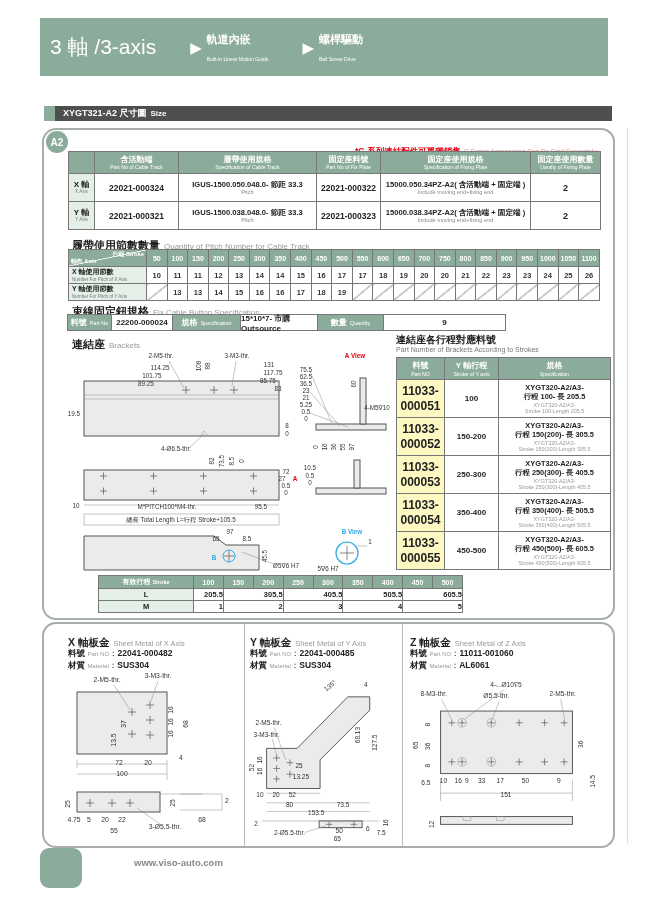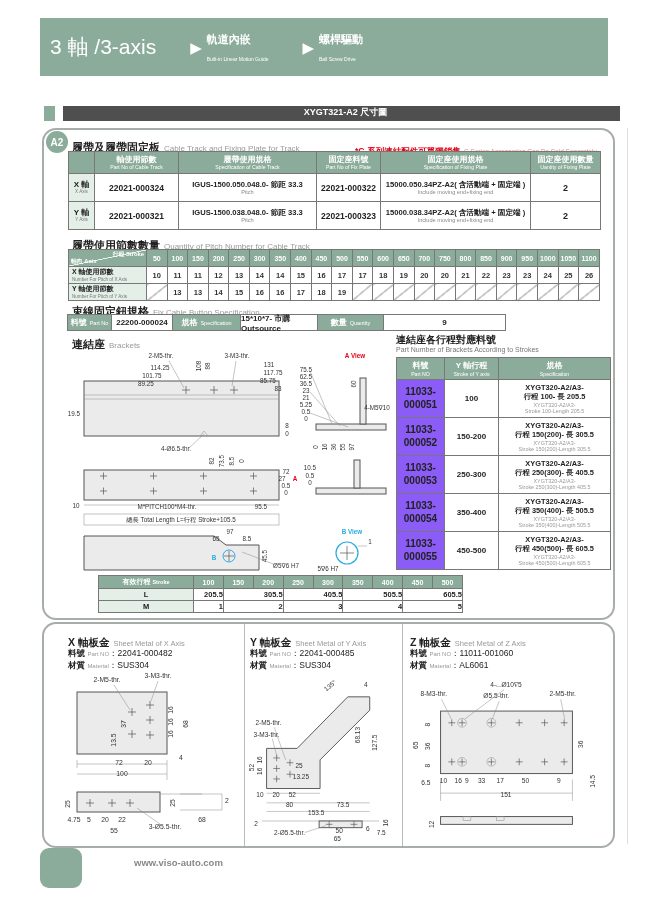--- a/index.html
+++ b/index.html
@@ -9,22 +9,22 @@
   .banner{position:absolute;left:40px;top:18px;width:568px;height:58px;background:#8CAC9B;
           display:flex;align-items:center;}
   .banner .model{font-size:29px;font-weight:bold;color:#fff;margin-left:22px;letter-spacing:.5px;}
   .banner .axes{font-size:21px;color:#fff;margin-left:10px;white-space:nowrap;}
   .badge{display:flex;align-items:center;margin-left:34px;}
   .badge .tri{color:#fff;font-size:15px;margin-right:5px;line-height:1;}
   .badge .bt{font-size:11px;font-weight:bold;color:#fff;line-height:1.1;}
   .badge .bs{font-size:5px;color:#fff;line-height:1.2;}
   
   .bar-chip{position:absolute;left:44px;top:106px;width:11px;height:15px;background:#8CAC9B;}
-  .section-bar{position:absolute;left:63px;top:106px;width:557px;height:15px;background:#4F4F4F;
-               color:#fff;display:flex;align-items:center;padding-left:8px;box-sizing:border-box;flex-direction:column;}
+  .section-bar{position:absolute;left:55px;top:106px;width:557px;height:15px;background:#4F4F4F;
+               color:#fff;display:flex;align-items:center;padding-left:8px;box-sizing:border-box;}
   .section-bar .cn{font-size:9px;font-weight:bold;}
   .section-bar .en{font-size:8px;font-weight:bold;margin-left:4px;}
   
   .panel{position:absolute;border:2px solid #A7ADA9;border-radius:14px;background:#fff;}
   #panel1{left:42px;top:128px;width:569px;height:488px;}
   #panel2{left:42px;top:622px;width:569px;height:222px;}
   .vdiv{position:absolute;top:0;width:1px;height:100%;background:#bbb;}
   .a2-badge{position:absolute;left:46px;top:131px;width:22px;height:22px;border-radius:50%;
             background:#8CAC9B;color:#fff;font-size:10px;font-weight:bold;
             display:flex;align-items:center;justify-content:center;z-index:5;}
@@ -73,38 +73,38 @@
   .fixbar .glab{background:#8CAC9B;color:#fff;}
   .fixbar .glab .cn{font-size:8px;font-weight:bold;}
   .fixbar .glab .en{font-size:5.5px;margin-left:3px;}
   .fixbar .val{font-size:8px;font-weight:bold;background:#fff;}
   
   #bparts{position:absolute;left:396px;top:334px;width:214px;}
   #bparts .tt .cn{font-size:10px;font-weight:bold;display:block;line-height:1.2;}
   #bparts .tt .en{font-size:7px;color:#777;display:block;line-height:1.2;}
   #bparts table{width:214px;margin-top:3px;}
   #bparts td{text-align:center;vertical-align:middle;}
-  #bparts .pcell{background:#8b5cf6;font-size:10px;font-weight:bold;line-height:1.25;}
+  #bparts .pcell{background:#fef9c3;font-size:12px;font-weight:bold;line-height:1.25;}
   #bparts .scell{font-size:8px;font-weight:bold;}
   #bparts .c{font-size:7.4px;font-weight:bold;display:block;line-height:1.25;}
   #bparts .e{font-size:5.4px;color:#999;display:block;line-height:1.2;}
   
   #stroke-table{position:absolute;left:98px;top:575px;width:365px;}
   #stroke-table td{text-align:center;height:11px;}
   #stroke-table td.shd{background:#8CAC9B;color:#fff;font-size:7px;font-weight:bold;}
   #stroke-table .slab{background:#8CAC9B;color:#fff;font-size:7px;font-weight:bold;}
   #stroke-table .llab{background:#E3EFE7;font-size:7.5px;font-weight:bold;}
   #stroke-table .v{font-size:7.5px;font-weight:bold;text-align:right;}
   
   .sm-title .cn{font-size:10.5px;font-weight:bold;}
   .sm-title .en{font-size:7.5px;color:#999;margin-left:4px;}
   .sm-line{font-size:8.5px;margin-top:2px;}
   .sm-line .lab{font-weight:bold;}
   .sm-line .lab-en{font-size:6px;color:#999;}
-  .sm-line .val{font-weight:normal;}
+  .sm-line .val{font-weight:bold;}
   .abs{position:absolute;}
   
   svg .dim{font-size:6.3px;fill:#333;text-anchor:middle;font-family:"Liberation Sans",sans-serif;}
   svg.sheet .dim{font-size:6.8px;}
   svg .red{fill:#E60012;font-weight:bold;}
   svg .cyan{fill:#29ABE2;font-weight:bold;}
   .shape{fill:#EBEBEB;stroke:#555;stroke-width:1;}
   .thin{stroke:#888;stroke-width:.5;fill:none;}
   .cross{stroke:#555;stroke-width:.7;}
   
@@ -134,41 +134,38 @@
   <div class="section-bar">
     <span class="cn">XYGT321-A2 尺寸圖</span>
     <span class="en">Size</span>
   </div>
 
   <div class="trim-line"></div>
 
   <div class="panel" id="panel1"></div>
   <div class="a2-badge">A2</div>
 
-  <div class="sec-title" style="left:72px;top:137px;">
-    <span class="cn">履帶及履帶固定板</span><span class="en">Cable Track and Fixing Plate for Track</span>
-  </div>
   <div class="note" style="right:52px;top:140px;">
     <span class="cn">*G 系列連結配件可單獨銷售</span><span class="en">G Series Accessories Can Be Sold Separately.</span>
   </div>
 
   <table id="cable-table">
     <colgroup>
         <col style="width:26px">
         <col style="width:84px">
         <col style="width:138px">
         <col style="width:64px">
         <col style="width:150px">
         <col style="width:70px">
       </colgroup>
     <tbody>
         <tr style="height:22px;">
       <td class="ghd"></td>
       <td class="ghd">
-            <span class="cn">軸使用節數</span>
+            <span class="cn">含活動端</span>
             <span class="en">Part No of Cable Track</span>
           </td>
       <td class="ghd">
             <span class="cn">履帶使用規格</span>
             <span class="en">Specification of Cable Track</span>
           </td>
       <td class="ghd">
             <span class="cn">固定座料號</span>
             <span class="en">Part No of Fix Plate</span>
           </td>

